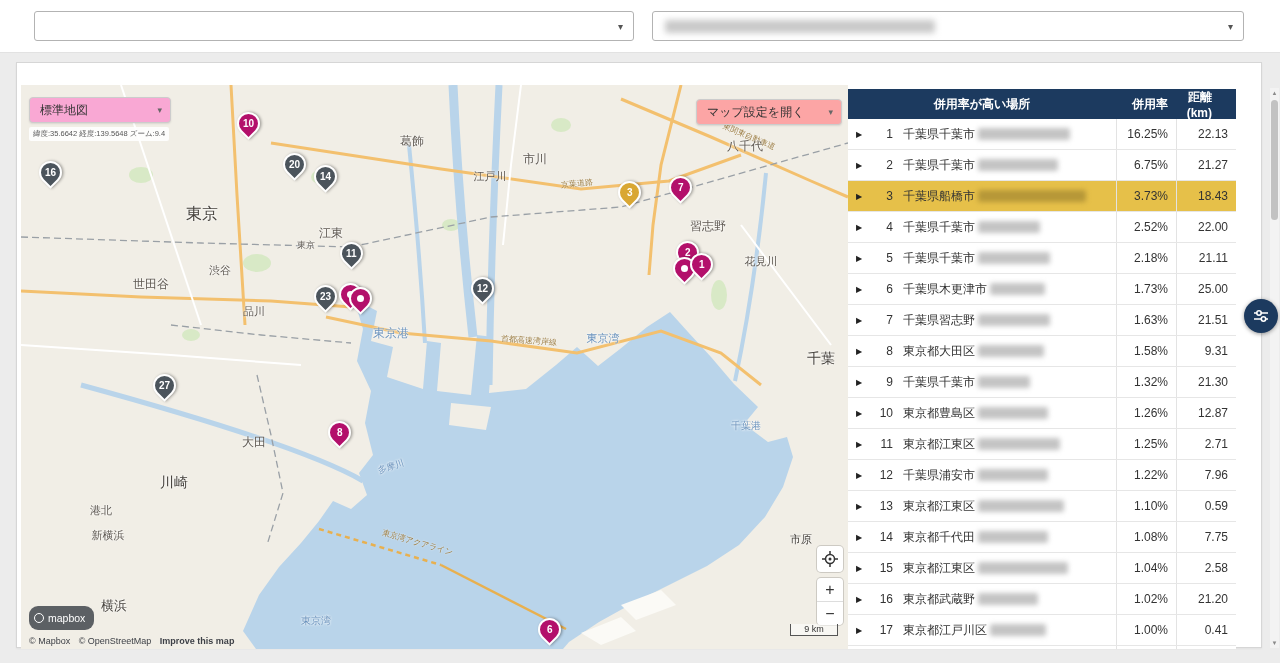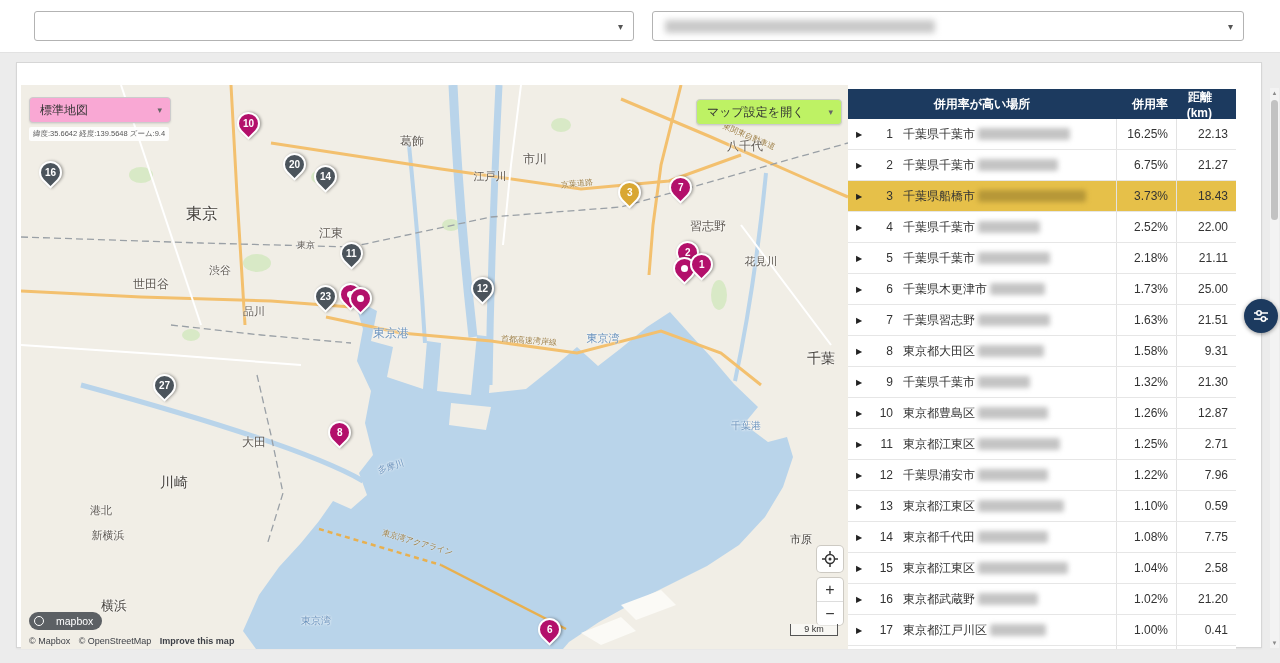--- a/index.html
+++ b/index.html
@@ -24,29 +24,29 @@
   .maplabel.city{color:#45413c;}
   .roadlabel{position:absolute;font-size:8px;color:#9b7c42;white-space:nowrap;text-shadow:0 0 2px #fff;}
 
   .pin{position:absolute;width:23px;height:23px;border-radius:50% 50% 50% 0;transform:rotate(-45deg);border:2px solid #fff;box-sizing:border-box;box-shadow:1px 1px 3px rgba(0,0,0,.35);display:flex;align-items:center;justify-content:center;cursor:pointer;}
   .pin .pn{transform:rotate(45deg);color:#fff;font-size:10px;font-weight:bold;}
   .pin .pdot{width:7px;height:7px;border-radius:50%;background:#fff;transform:rotate(45deg);}
 
   .mapstyle{position:absolute;left:8px;top:12px;width:142px;height:26px;box-sizing:border-box;background:#f9a8d4;border:1px solid #ccc;border-radius:4px;display:flex;align-items:center;padding:0 22px 0 10px;font-size:12px;color:#333;cursor:pointer;box-shadow:0 1px 2px rgba(0,0,0,.1);}
   .mapstyle .chev{position:absolute;right:8px;font-size:9px;color:#666;}
   .coordbox{position:absolute;left:8px;top:42px;background:rgba(255,255,255,.85);font-size:7.5px;color:#555;padding:2px 4px;white-space:nowrap;border-radius:2px;}
-  .mapsettings{position:absolute;right:6px;top:14px;width:146px;height:26px;box-sizing:border-box;background:#bef264;border:1px solid #ccc;border-radius:4px;display:flex;align-items:center;padding:0 36px 0 10px;font-size:12px;color:#333;cursor:pointer;box-shadow:0 1px 2px rgba(0,0,0,.1);}
+  .mapsettings{position:absolute;right:6px;top:14px;width:146px;height:26px;box-sizing:border-box;background:#fca5a5;border:1px solid #ccc;border-radius:4px;display:flex;align-items:center;padding:0 36px 0 10px;font-size:12px;color:#333;cursor:pointer;box-shadow:0 1px 2px rgba(0,0,0,.1);}
   .mapsettings .chev{position:absolute;right:8px;font-size:9px;color:#666;}
 
   .locatebtn{position:absolute;right:5px;top:461px;width:26px;height:26px;background:#fff;border-radius:4px;box-shadow:0 0 0 1px rgba(0,0,0,.15);display:flex;align-items:center;justify-content:center;cursor:pointer;}
   .zoomctl{position:absolute;right:5px;top:493px;width:26px;background:#fff;border-radius:4px;box-shadow:0 0 0 1px rgba(0,0,0,.15);overflow:hidden;}
   .zoomctl div{height:23px;line-height:23px;text-align:center;font-size:16px;color:#333;cursor:pointer;}
   .zoomctl div + div{border-top:1px solid #ddd;}
   .scalebar{position:absolute;right:10px;bottom:13px;width:46px;height:11px;line-height:10px;font-size:9px;color:#333;text-align:center;border:1px solid #555;border-top:none;background:rgba(255,255,255,.5);}
-  .mblogo{position:absolute;left:8px;bottom:19px;height:18px;background:rgba(55,60,68,.8);border-radius:9px;color:#fff;font-size:10.5px;display:flex;align-items:center;gap:12px;padding:0 9px 0 5px;}
+  .mblogo{position:absolute;left:8px;bottom:19px;height:24px;background:rgba(55,60,68,.8);border-radius:9px;color:#fff;font-size:10.5px;display:flex;align-items:center;gap:4px;padding:0 9px 0 5px;}
   .mbicon{width:10px;height:10px;border:1.5px solid #fff;border-radius:50%;box-sizing:border-box;}
   .attrib{position:absolute;left:8px;bottom:3px;font-size:9px;color:#3e4147;white-space:nowrap;}
   .attrib span{margin-right:6px;}
   .attrib .improve{font-weight:bold;cursor:pointer;}
 
   
   .rtable{position:absolute;left:831px;top:26px;width:388px;height:560px;overflow:hidden;font-size:12px;}
   .thead{height:30px;display:flex;color:#fff;font-weight:bold;align-items:center;}
   .th-place{width:268px;text-align:center;}
   .th-rate{width:60px;text-align:right;padding-right:8px;box-sizing:border-box;}

